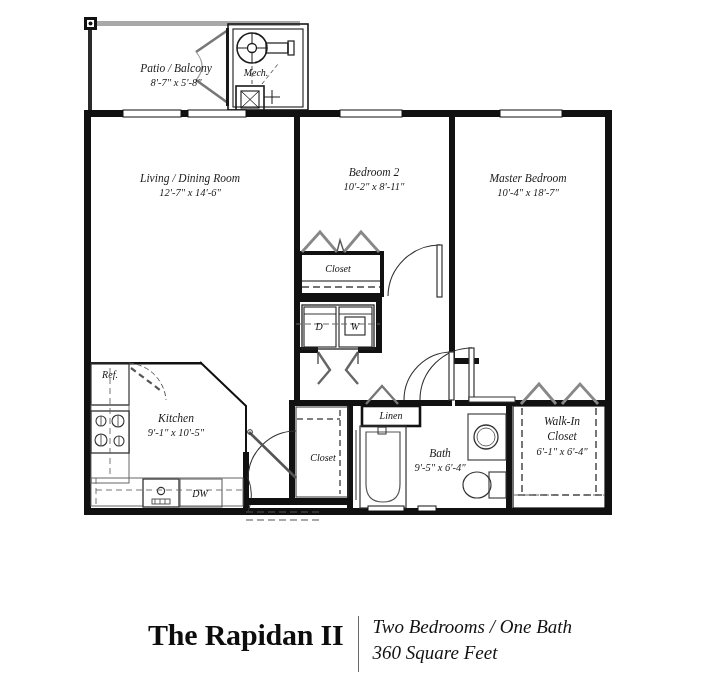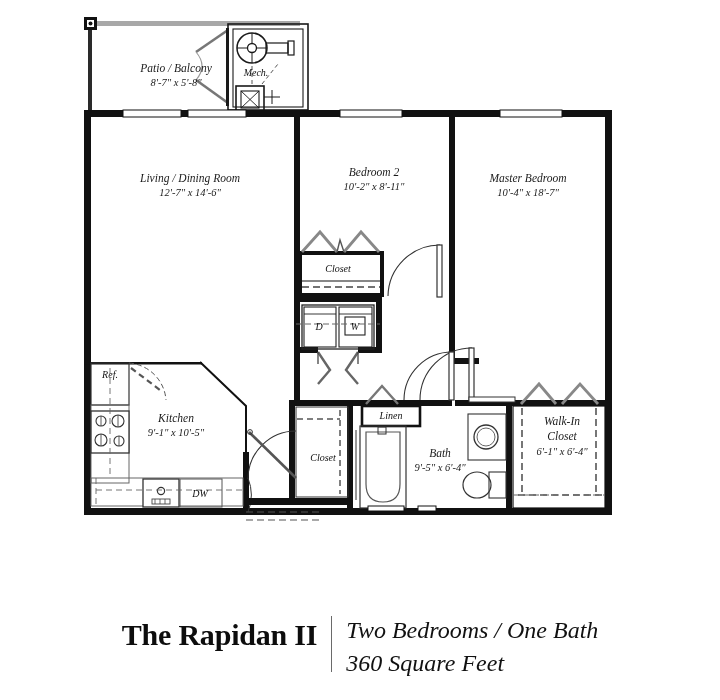--- a/index.html
+++ b/index.html
@@ -78,21 +78,21 @@
   }
   .subtitle-col {
     padding-left: 14px;
     display: flex;
     flex-direction: column;
     justify-content: flex-start;
   }
   .subtitle-line {
     font-family: "Liberation Serif", "DejaVu Serif", serif;
     font-style: italic;
-    font-size: 24px;
+    font-size: 19px;
     color: #111;
     line-height: 1.38;
     white-space: nowrap;
   }
 </style>
 </head>
 <body>
 
 <div id="plan-root">
 

